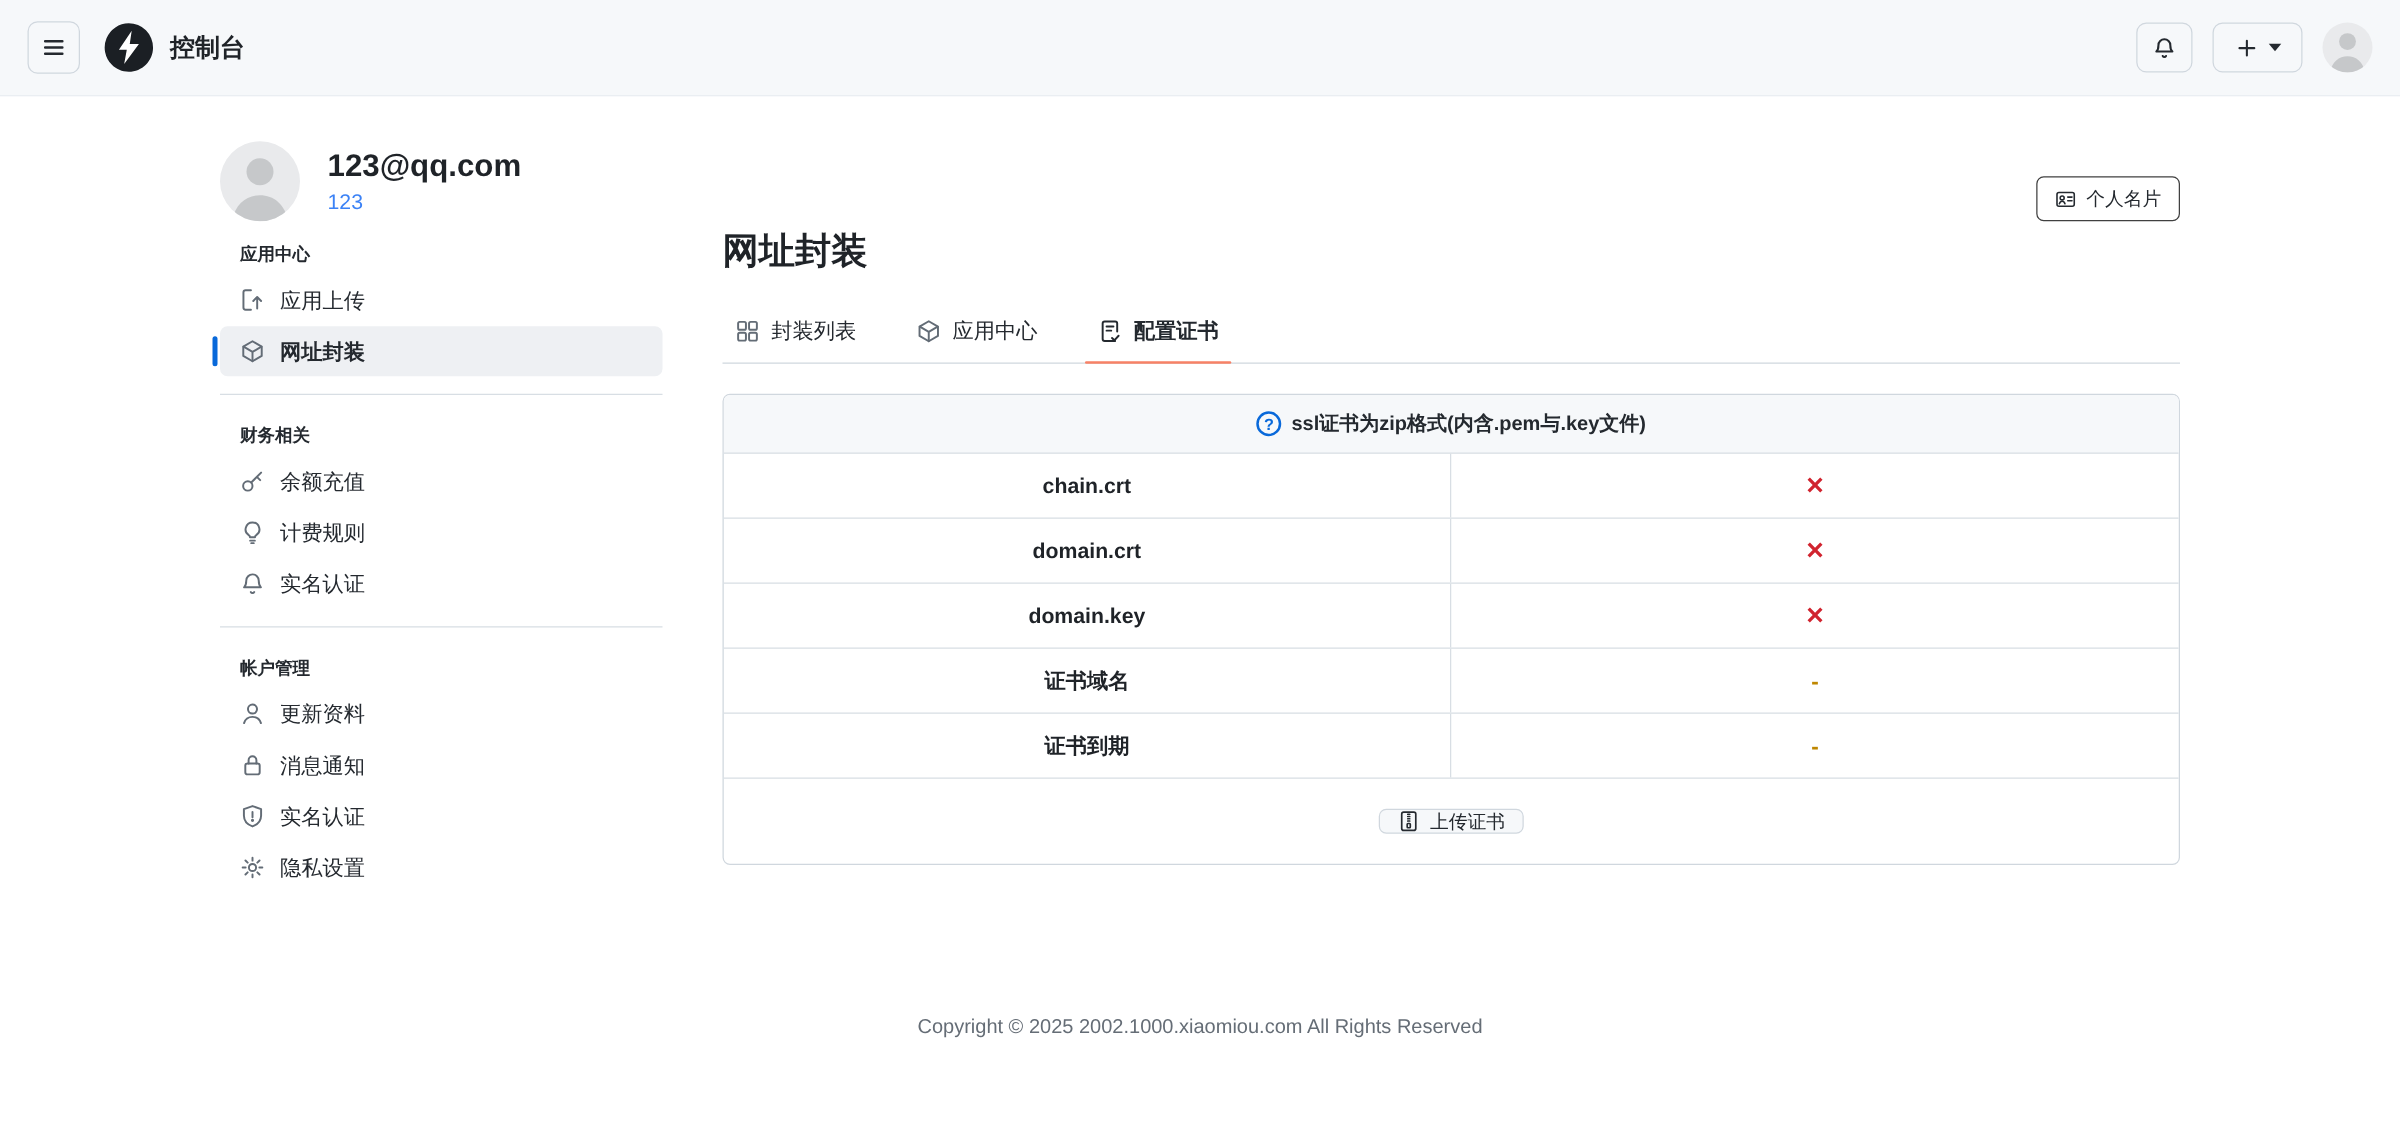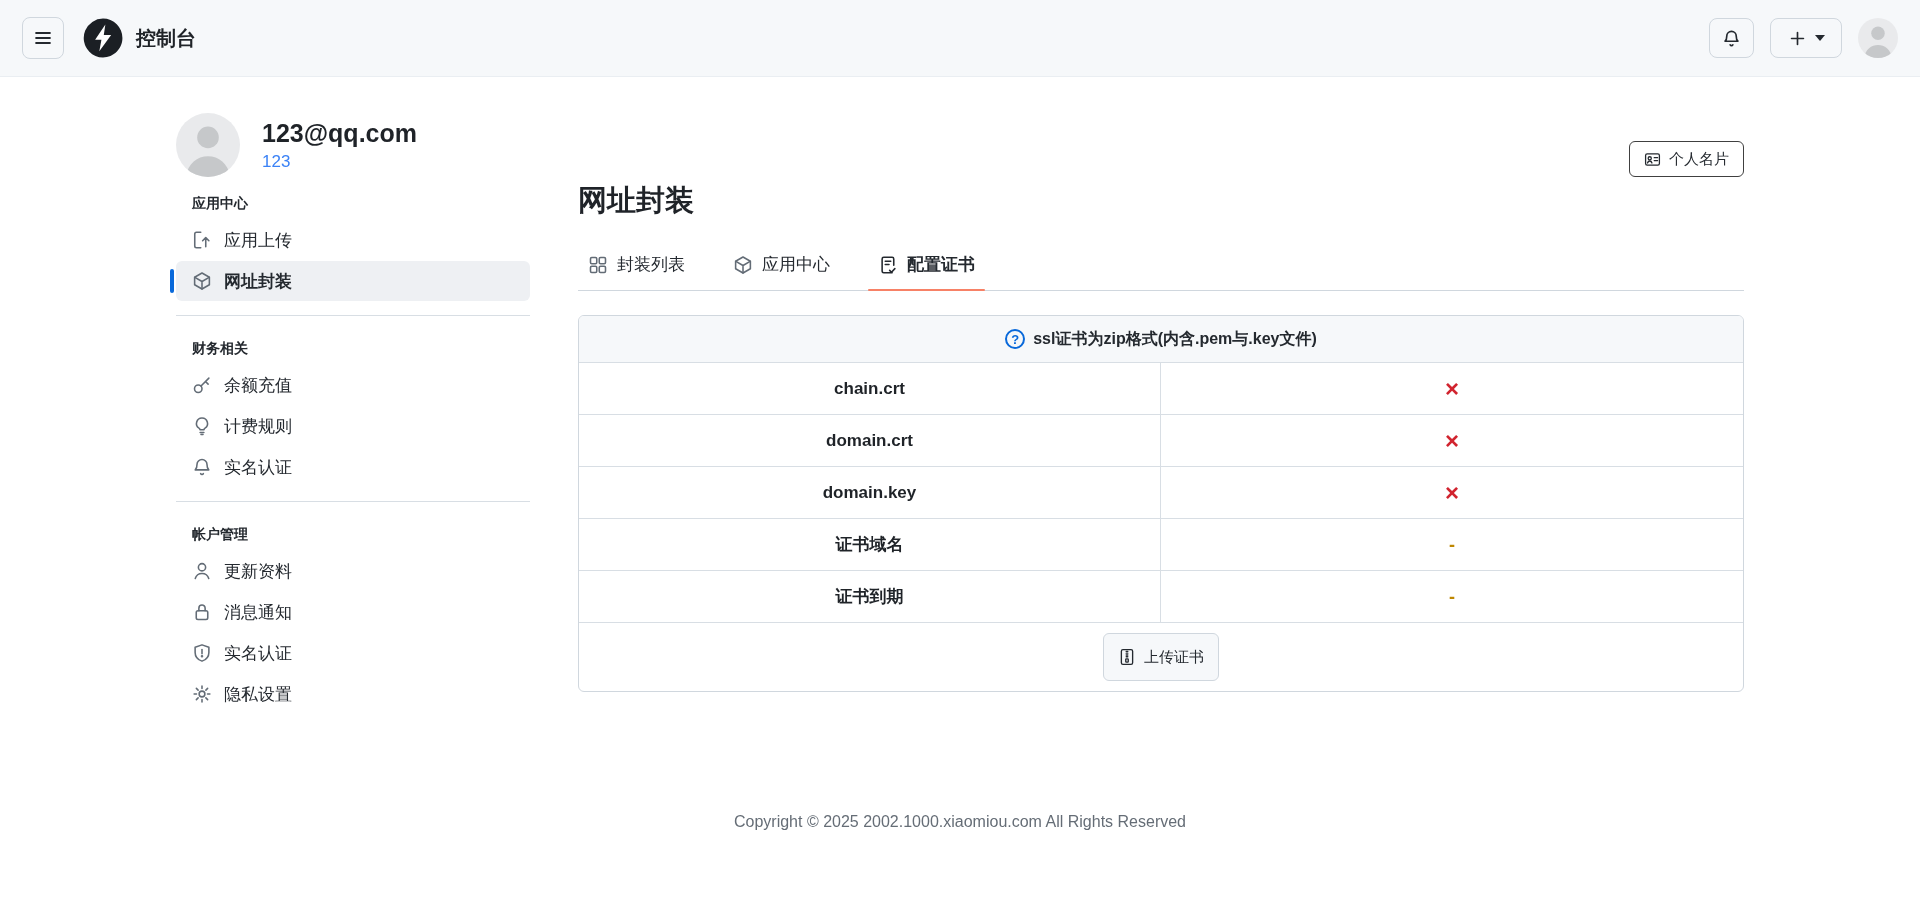--- a/index.html
+++ b/index.html
@@ -80,21 +80,21 @@
                 font-size:13px; font-weight:700; display:flex; align-items:center; justify-content:center;
                 flex:none; cursor:pointer; }
   .cert-row { display:flex; border-bottom:1px solid #d8dee4; height:52px; }
   .cert-row:last-of-type { border-bottom:1px solid #d8dee4; }
   .cert-cell-name { width:50%; border-right:1px solid #d8dee4; display:flex; align-items:center;
                     justify-content:center; font-size:17px; font-weight:700; color:#1f2328; }
   .cert-cell-status { width:50%; display:flex; align-items:center; justify-content:center; }
   .mark-missing { color:#d1242f; font-size:24px; font-weight:700; line-height:1; }
   .mark-empty   { color:#bf8700; font-size:18px; font-weight:700; line-height:1; }
   .cert-action-row { height:68px; display:flex; align-items:center; justify-content:center; }
-  .upload-btn { height:48px; padding:0 14px; display:flex; align-items:center; gap:8px;
+  .upload-btn { height:20px; padding:0 14px; display:flex; align-items:center; gap:8px;
                 border:1px solid #d0d7de; border-radius:6px; background:#f6f8fa; cursor:pointer;
                 font-size:15px; color:#24292f; font-family:inherit; }
   .upload-btn svg { width:18px; height:18px; stroke:#24292f; stroke-width:1.2; fill:none;
                     stroke-linecap:round; stroke-linejoin:round; }
 
   .footer { margin-top:98px; text-align:center; font-size:16px; color:#656d76; }
 </style>
 </head>
 <body>
 

